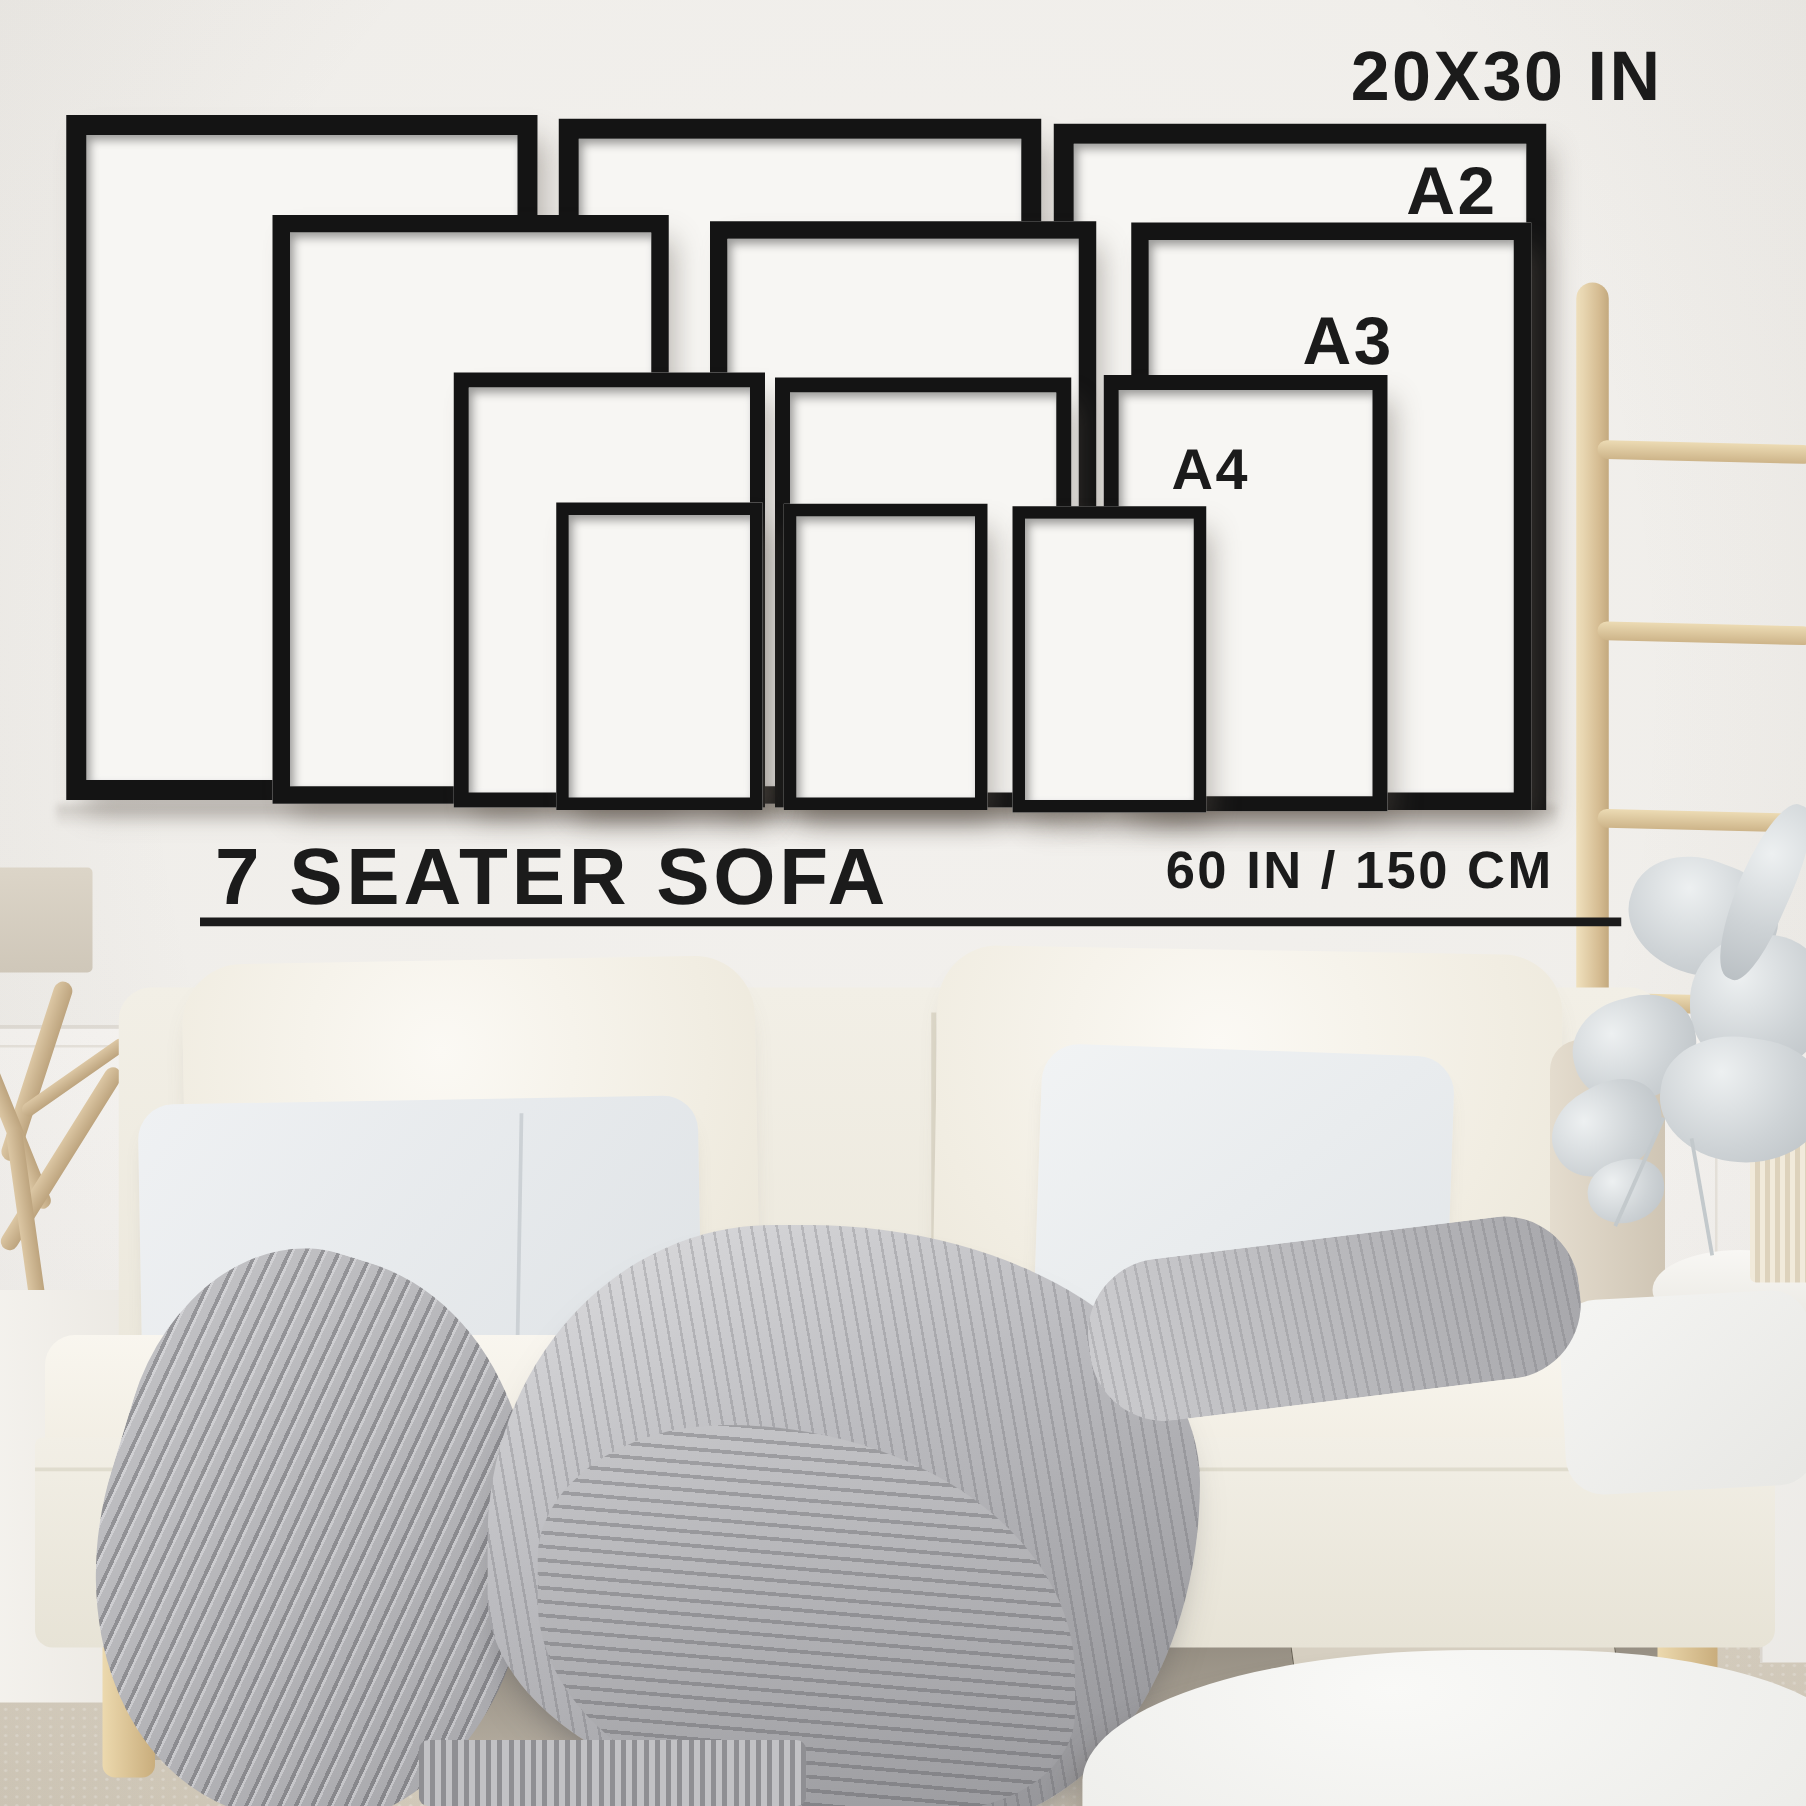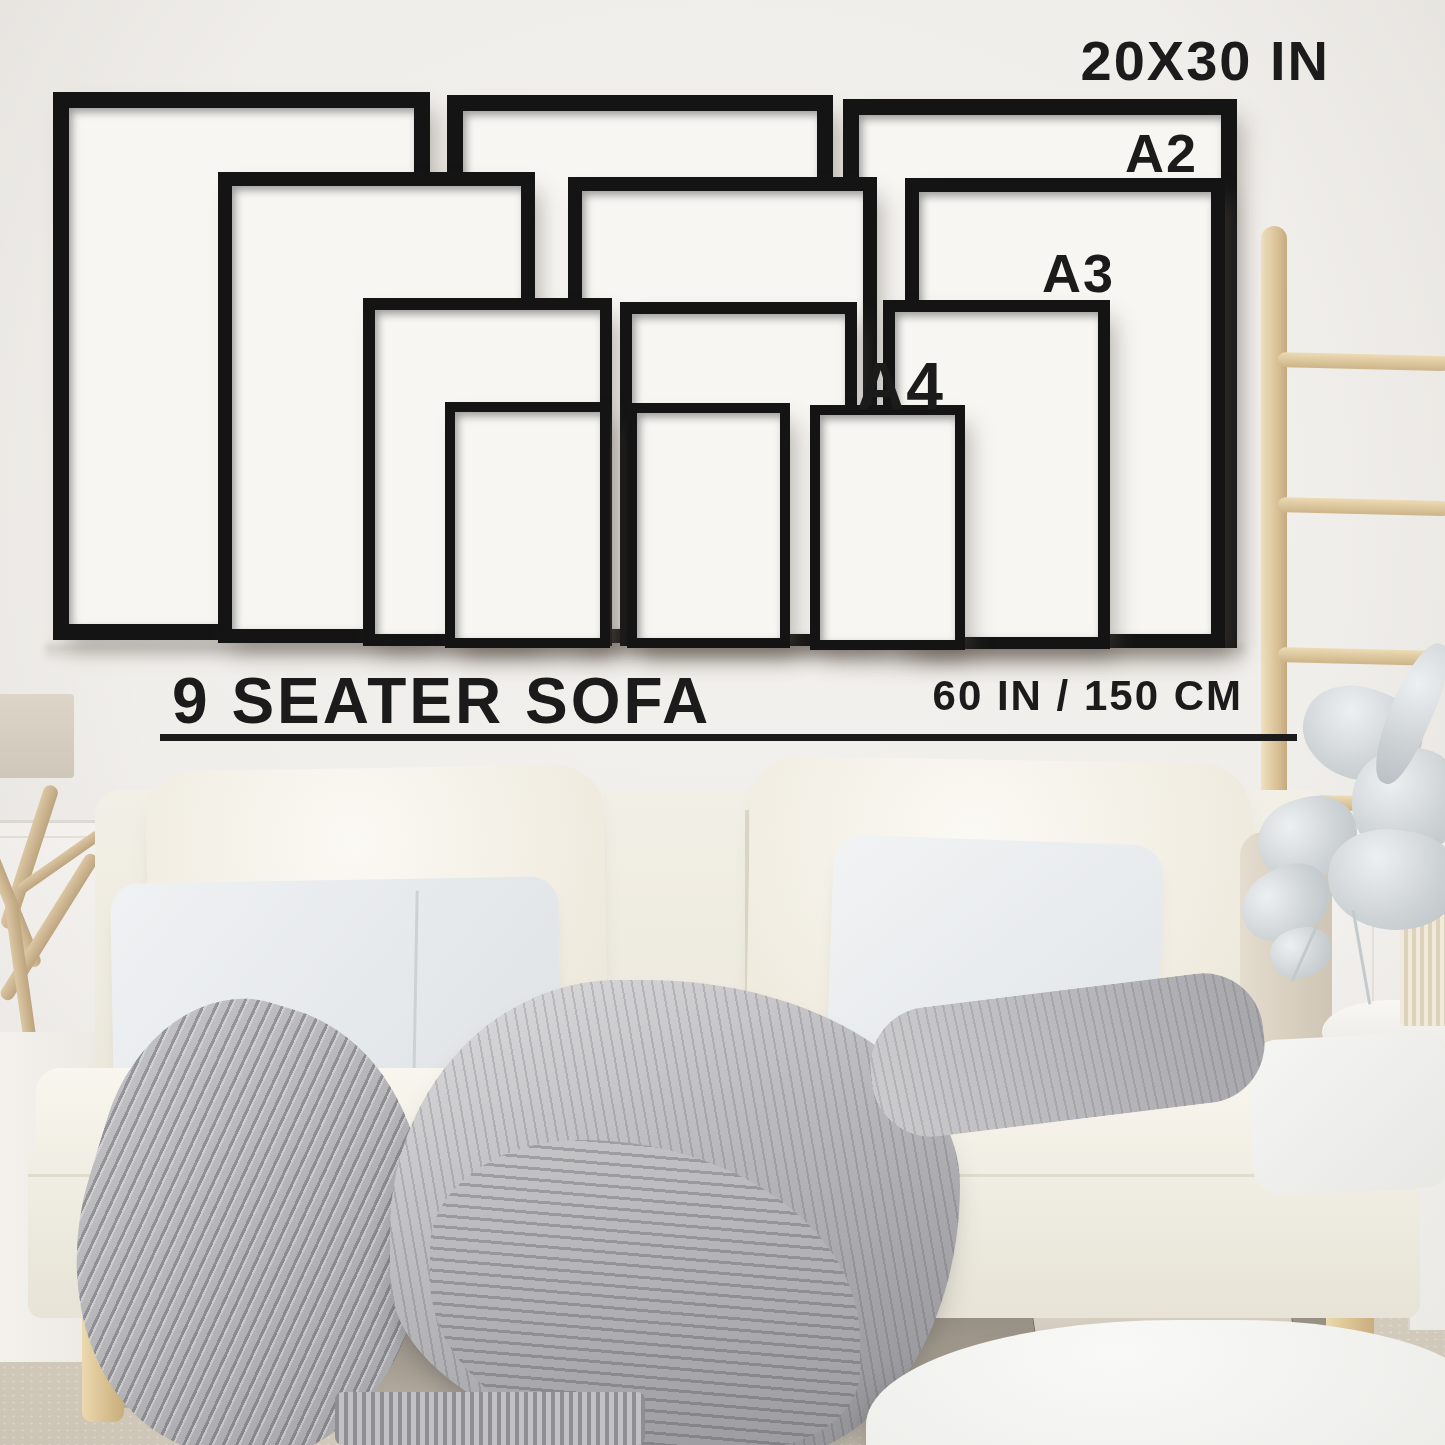--- a/index.html
+++ b/index.html
@@ -44,21 +44,21 @@
   .f-xl{z-index:10;border-width:16px;}
   .f-a2{z-index:11;border-width:14px;}
   .f-a3{z-index:12;border-width:12px;}
   .f-a4{z-index:13;border-width:10px;}
 
   
   .guide-label{color:var(--ink,#1b1b1b);z-index:15;white-space:nowrap;letter-spacing:2px;font-weight:700;}
   .lbl-size{right:115px;top:28px;font-size:56px;}
   .lbl-a2{right:247px;top:122px;font-size:54px;}
   .lbl-a3{right:330px;top:242px;font-size:54px;}
-  .lbl-a4{right:500px;top:348px;font-size:66px;}
+  .lbl-a4{right:445px;top:348px;font-size:46px;}
   .lbl-sofa{left:172px;top:664px;font-size:64px;letter-spacing:3px;}
   .lbl-width{right:202px;top:672px;font-size:42px;}
   .underline{left:160px;top:734px;width:1137px;height:7px;background:var(--ink,#141414);z-index:15;}
 
   
   .lamp-shade{left:-14px;top:694px;width:88px;height:84px;z-index:6;border-radius:4px;
     background:linear-gradient(180deg,#dcd5c8,#cfc7b9);}
   .driftwood{left:-6px;top:782px;width:130px;height:265px;z-index:7;}
   .branch{border-radius:8px;background:linear-gradient(90deg,#dcc7a4,#bda47e);}
   .br1{left:28px;top:0;width:15px;height:150px;transform:rotate(18deg);}
@@ -190,21 +190,21 @@
       <div class="frame f-a3" style="left: 883px; top: 300px; width: 227px; height: 349px;"></div>
       <div class="frame f-a4" style="left: 445px; top: 402px; width: 165px; height: 246px;"></div>
       <div class="frame f-a4" style="left: 627px; top: 403px; width: 163px; height: 245px;"></div>
       <div class="frame f-a4" style="left: 810px; top: 405px; width: 155px; height: 245px;"></div>
     </div>
 
   <div class="guide-label lbl-size">20X30 IN</div>
   <div class="guide-label lbl-a2">A2</div>
   <div class="guide-label lbl-a3">A3</div>
   <div class="guide-label lbl-a4">A4</div>
-  <div class="guide-label lbl-sofa">9 SEATER SOFA</div>
+  <div class="guide-label lbl-sofa">7 SEATER SOFA</div>
   <div class="guide-label lbl-width">60 IN / 150 CM</div>
   <div class="underline"></div>
 
   <div class="lamp-shade"></div>
   <div class="driftwood">
     <div class="branch br1"></div>
     <div class="branch br2"></div>
     <div class="branch br3"></div>
     <div class="branch br4"></div>
     <div class="branch br5"></div>

